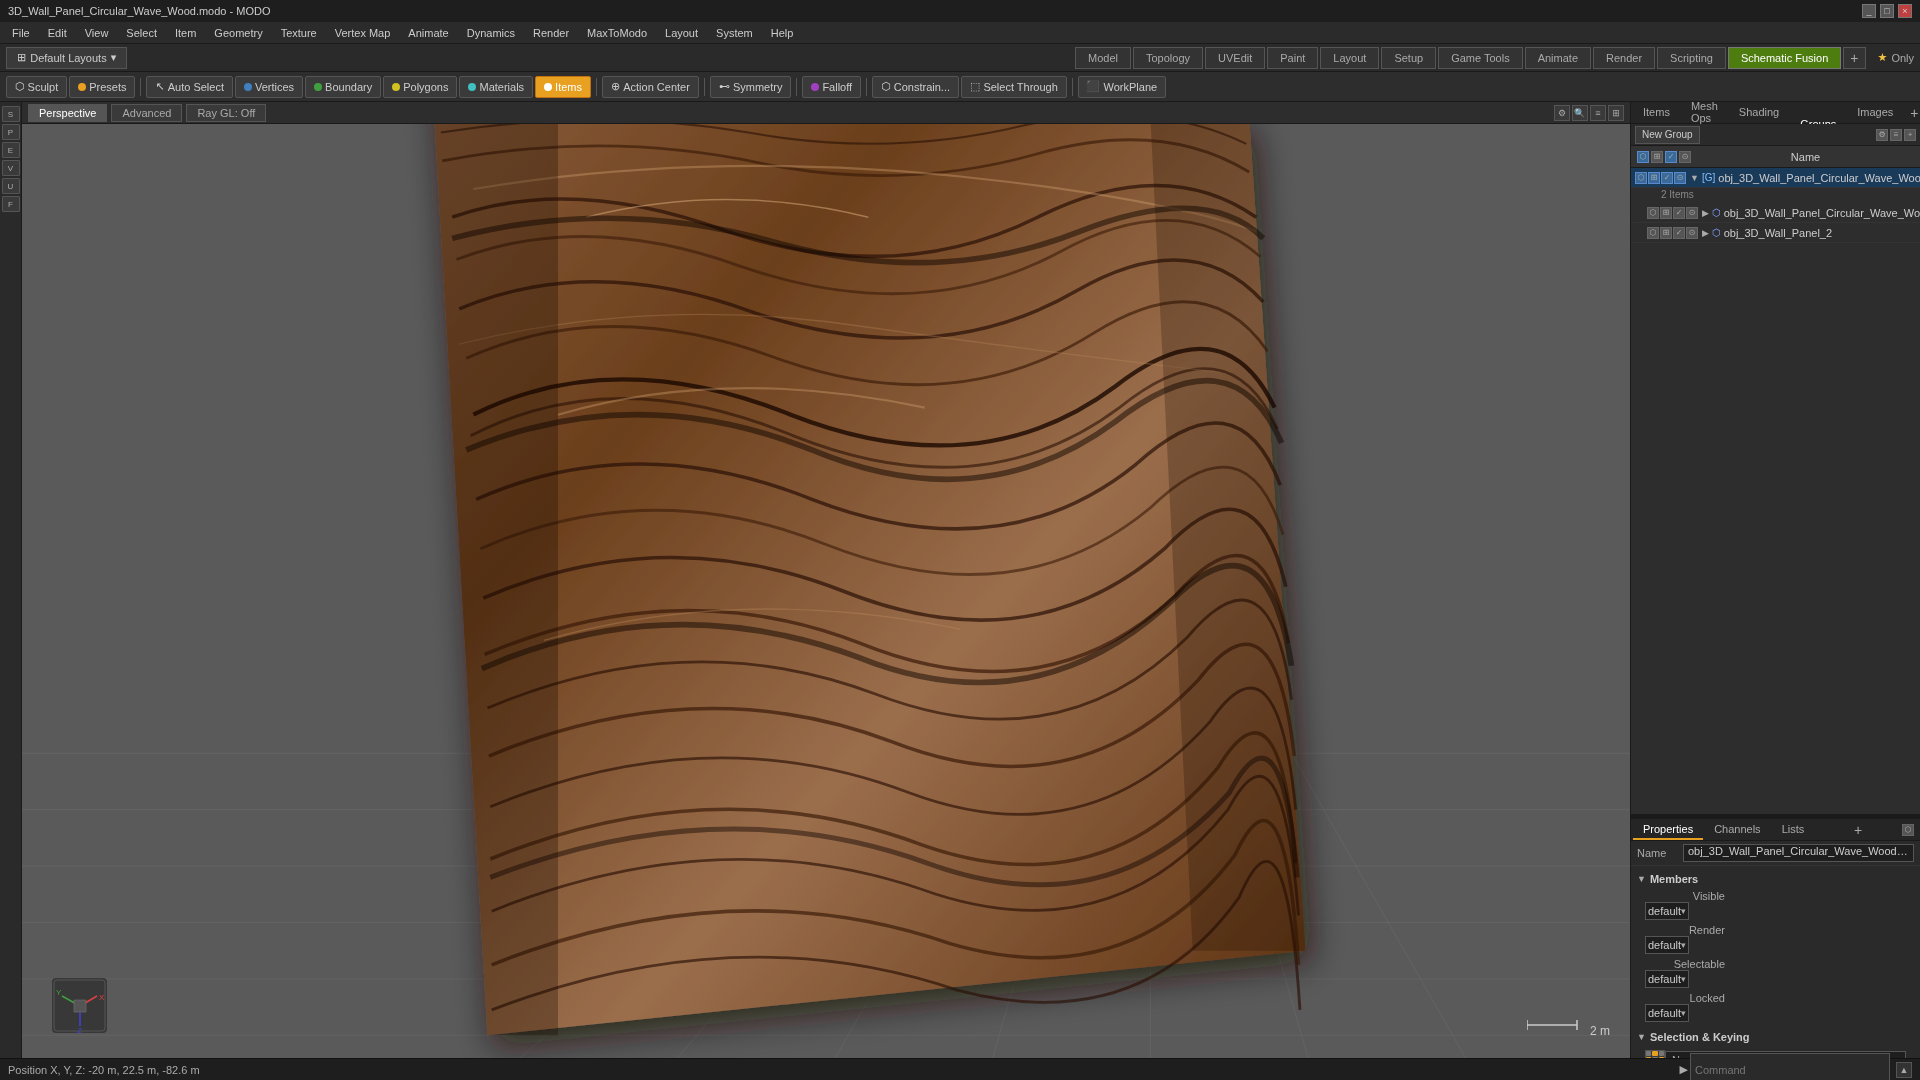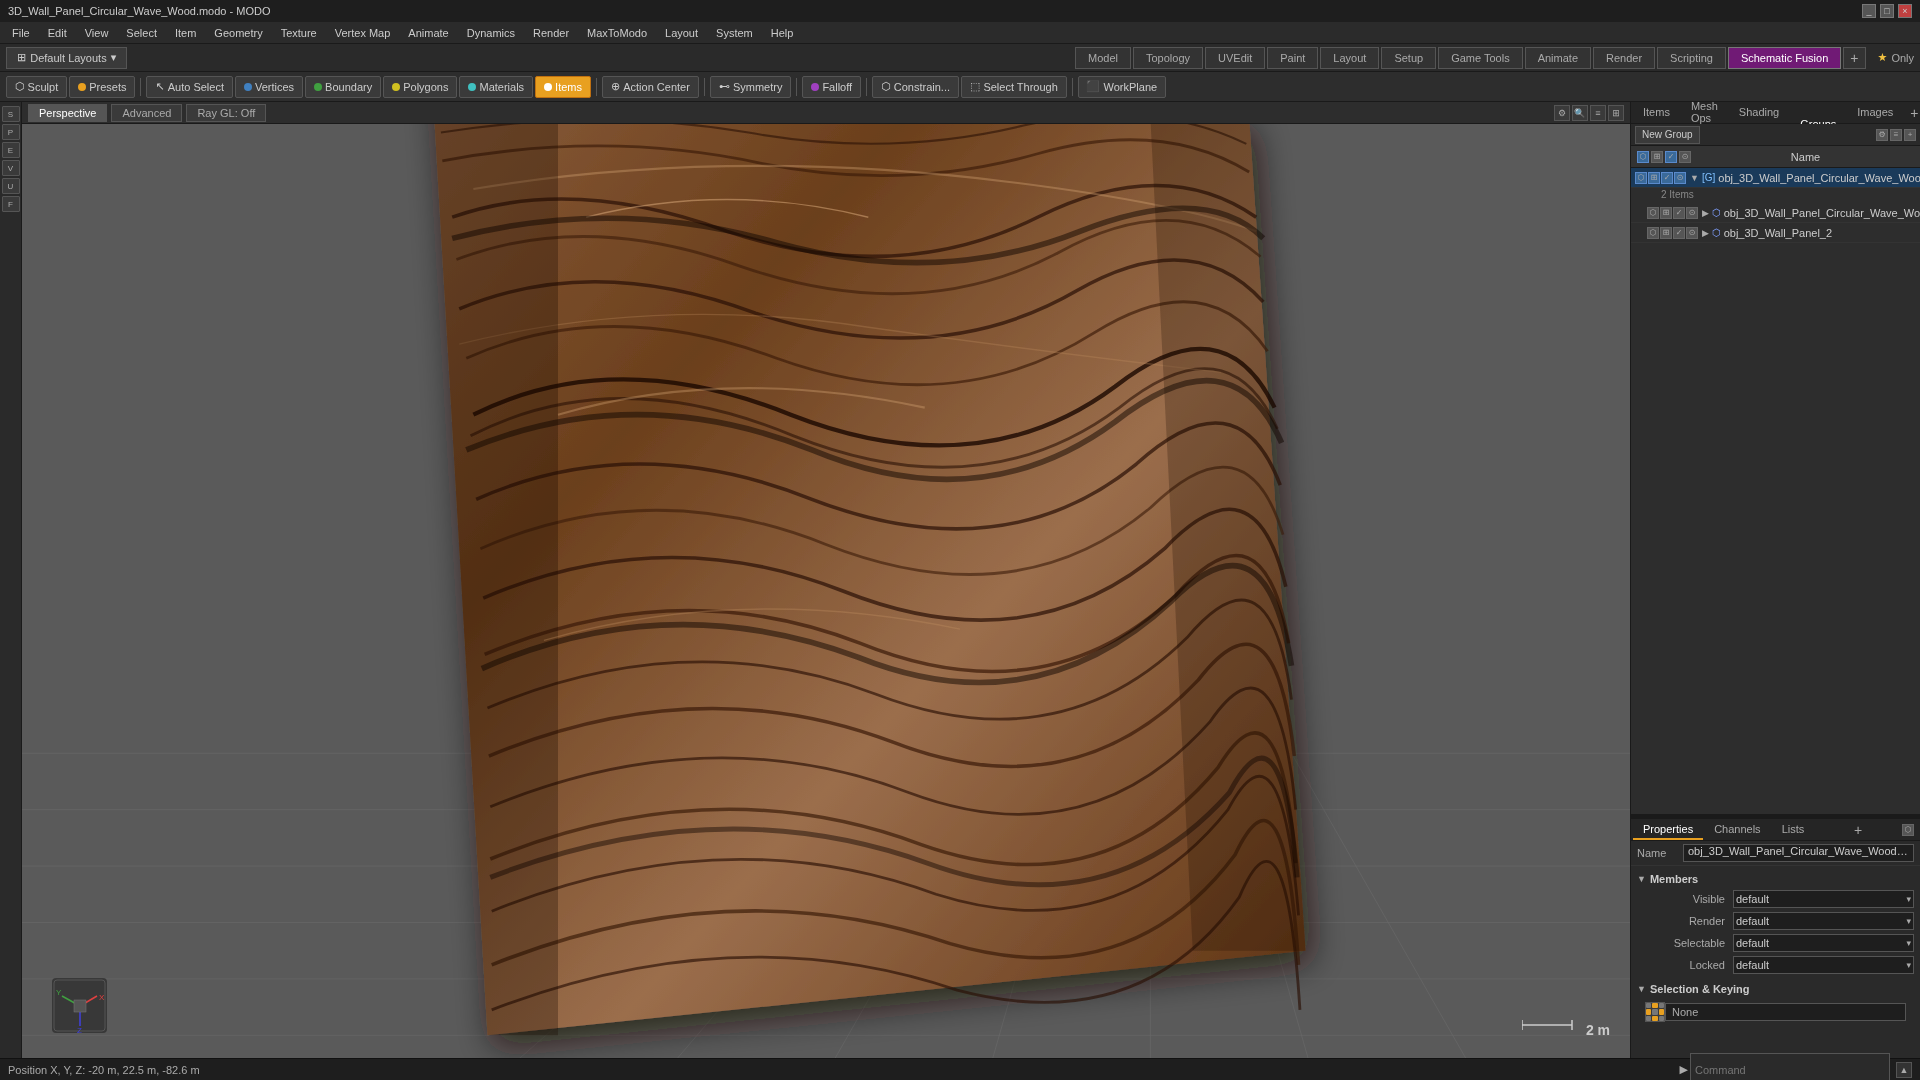--- a/index.html
+++ b/index.html
@@ -96,21 +96,21 @@
       background: #333;
       border: 1px solid #555;
       color: #aaa;
       font-size: 11px;
       cursor: pointer;
       height: 22px;
       display: flex;
       align-items: center;
     }
     .layout-tab.active {
-      background: #701a75;
+      background: #4d7c0f;
       color: #fff;
       border-color: #777;
     }
     .layout-tab-add {
       padding: 2px 6px;
       background: #333;
       border: 1px solid #555;
       color: #aaa;
       font-size: 14px;
       cursor: pointer;
@@ -290,23 +290,22 @@
       height: 60px;
       pointer-events: none;
     }
 
     
     #ruler-bottom {
       position: absolute;
       bottom: 20px;
       right: 20px;
       color: #ccc;
-      font-size: 14px;
+      font-size: 12px;
       pointer-events: none;
-      font-weight: bold;
     }
 
     
     #right-panel {
       width: 290px;
       background: #2d2d2d;
       border-left: 1px solid #1a1a1a;
       display: flex;
       flex-direction: column;
     }
@@ -471,23 +470,24 @@
       align-items: center;
       padding: 3px 0;
       cursor: pointer;
       color: #ccc;
       font-size: 11px;
       font-weight: bold;
     }
     .props-arrow { color: #aaa; margin-right: 4px; font-size: 9px; }
     .props-row {
       display: flex;
-      align-items: center;
+      align-items: flex-start;
       padding: 2px 0;
       margin-left: 8px;
+      flex-direction: column;
     }
     .props-label {
       width: 80px;
       color: #aaa;
       font-size: 11px;
       text-align: right;
       margin-right: 8px;
     }
     .props-value {
       flex: 1;

